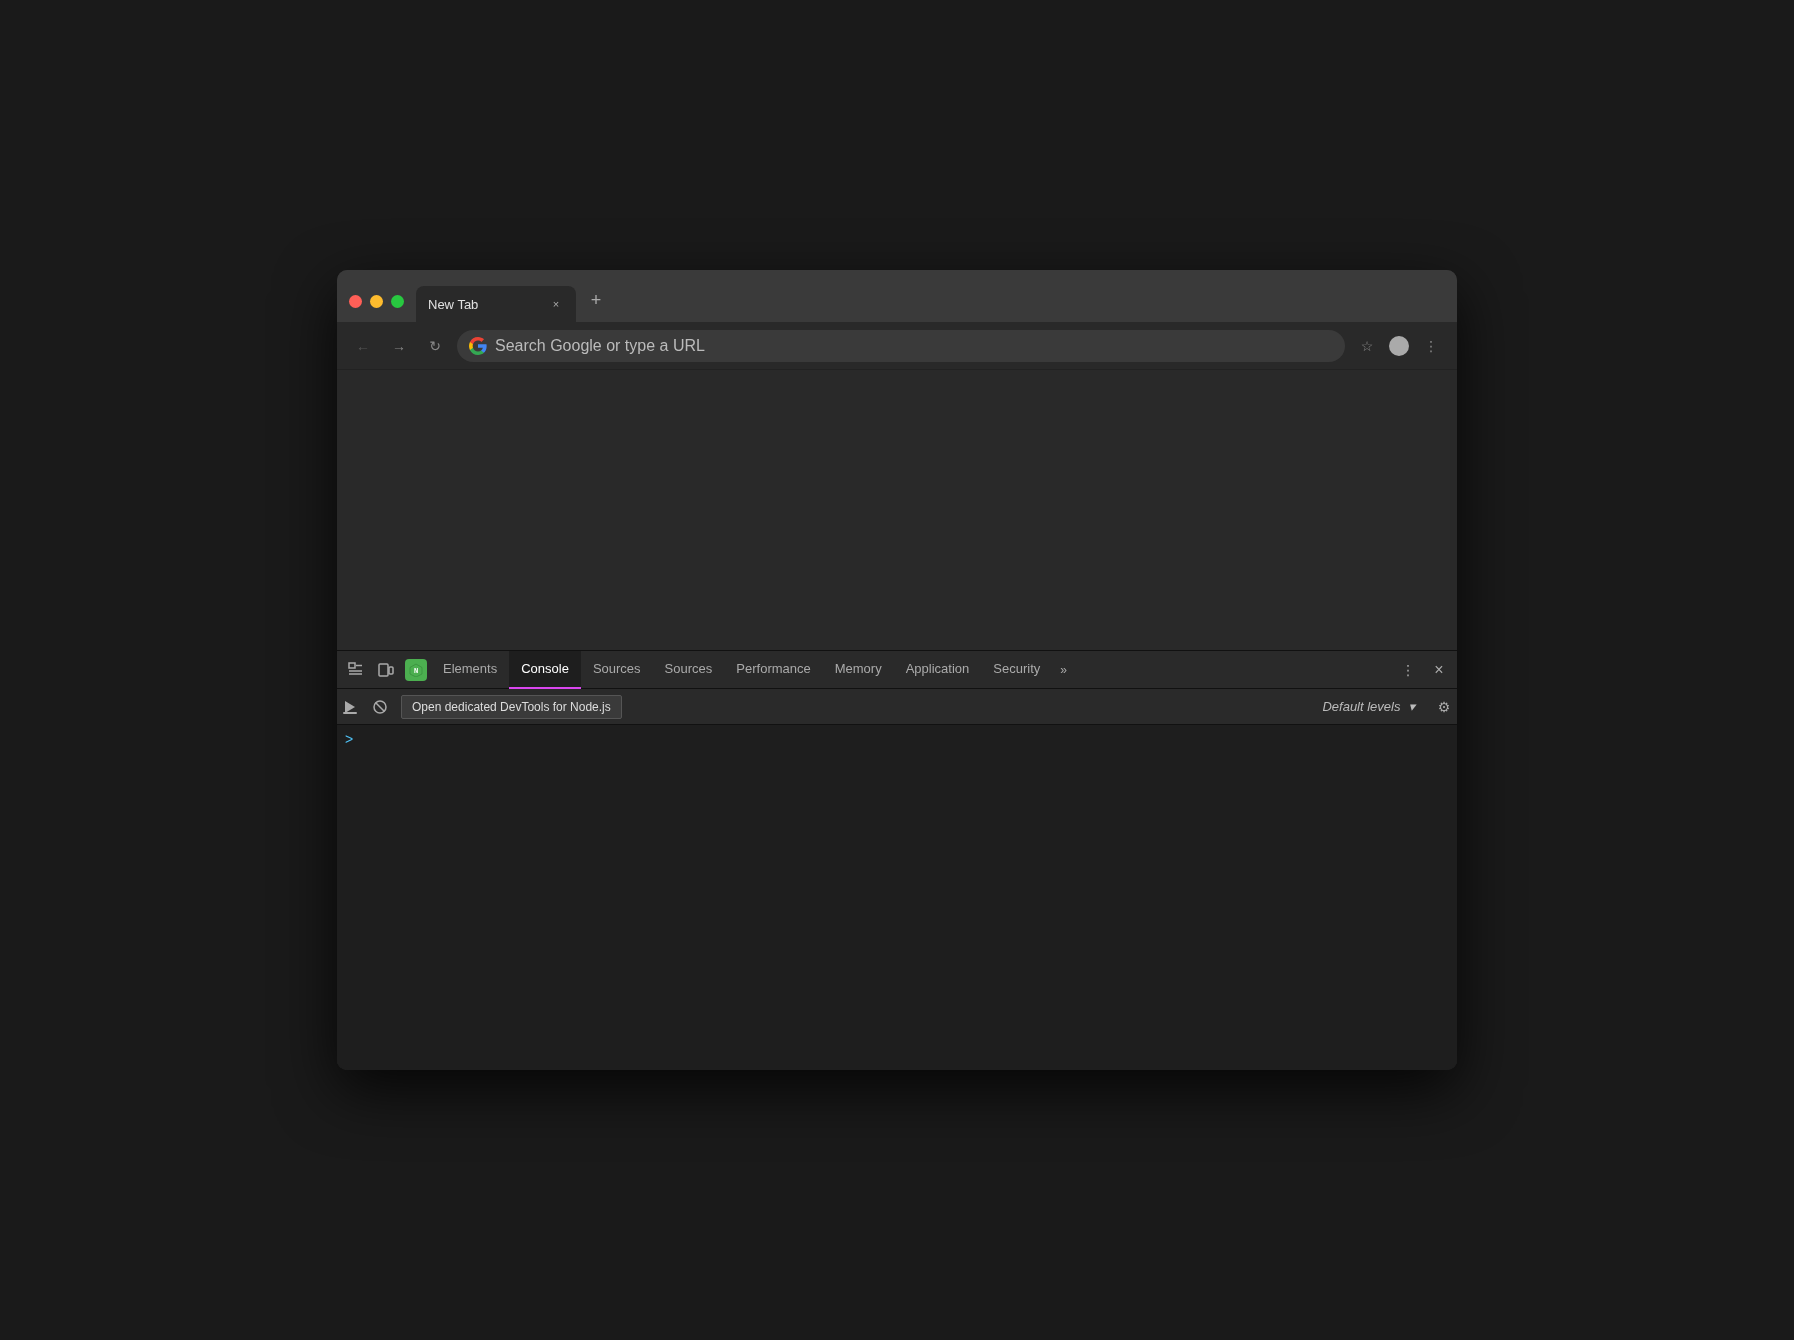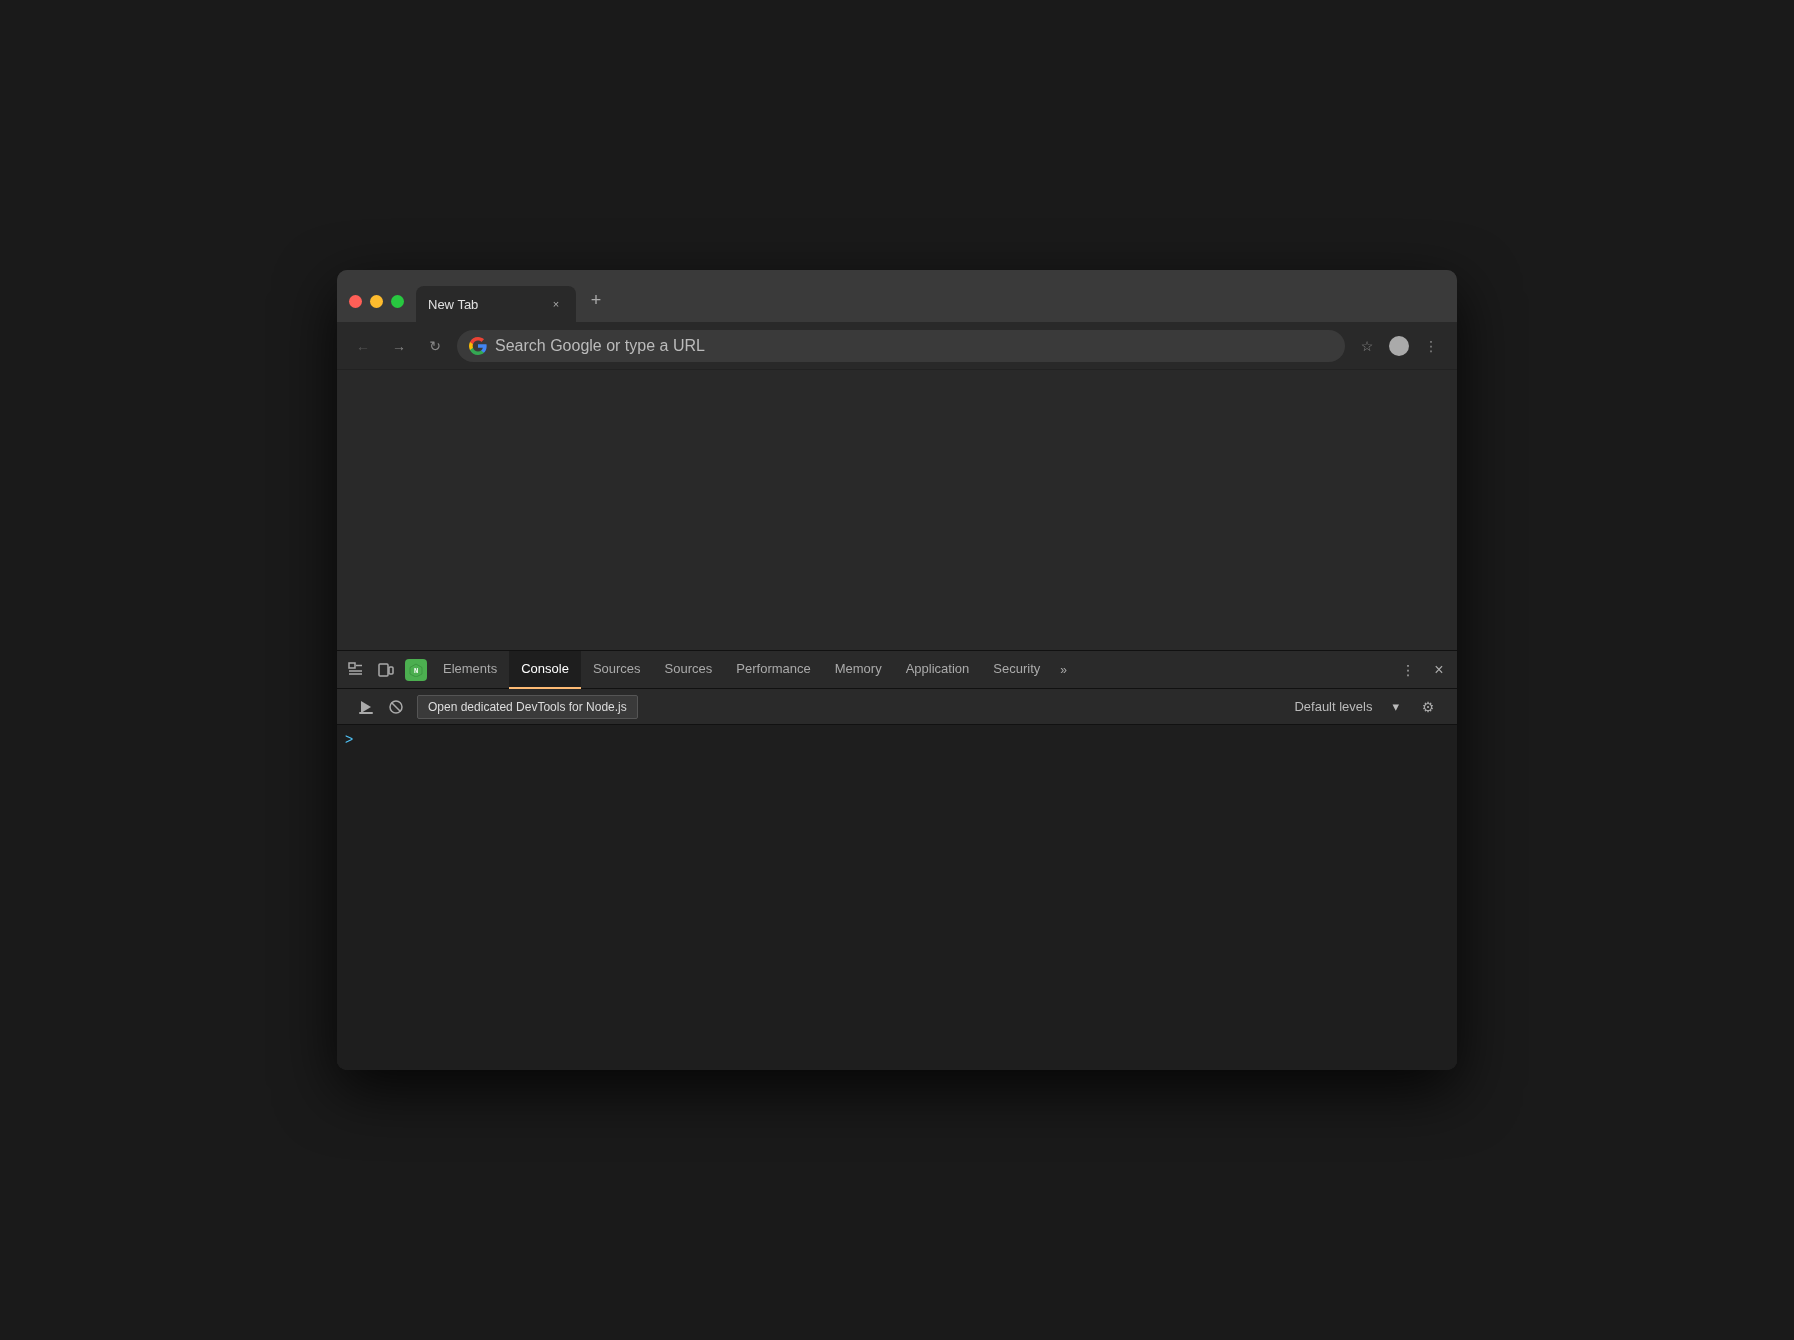--- a/index.html
+++ b/index.html
@@ -201,21 +201,21 @@
       align-items: center;
       font-size: 13px;
       color: #aaa;
       cursor: pointer;
       border-bottom: 2px solid transparent;
       white-space: nowrap;
     }
 
     .devtools-tab.active {
       color: #fff;
-      border-bottom: 2px solid #fdba74;
+      border-bottom: 2px solid #d946ef;
       background: #1e1e1e;
     }
 
     .devtools-tab-more {
       padding: 0 8px;
       height: 38px;
       display: flex;
       align-items: center;
       color: #aaa;
       cursor: pointer;
@@ -240,21 +240,21 @@
       border-radius: 4px;
       font-size: 16px;
     }
 
     
     .console-toolbar {
       height: 36px;
       background: #2a2a2a;
       display: flex;
       align-items: center;
-      padding: 0 16px;
+      padding: 0 0;
       gap: 4px;
       border-bottom: 1px solid #111;
       flex-shrink: 0;
     }
 
     .console-toolbar-btn {
       width: 26px;
       height: 26px;
       display: flex;
       align-items: center;
@@ -279,26 +279,27 @@
     .console-levels {
       margin-left: auto;
       display: flex;
       align-items: center;
       gap: 8px;
     }
 
     .levels-dropdown {
       display: flex;
       align-items: center;
-      gap: 20px;
+      gap: 8px;
       color: #bbb;
       font-size: 13px;
       cursor: pointer;
       padding: 4px 8px;
       border-radius: 4px;
+      font-style: italic;
     }
 
     .console-settings-btn {
       width: 26px;
       height: 26px;
       display: flex;
       align-items: center;
       justify-content: center;
       color: #aaa;
       cursor: pointer;

